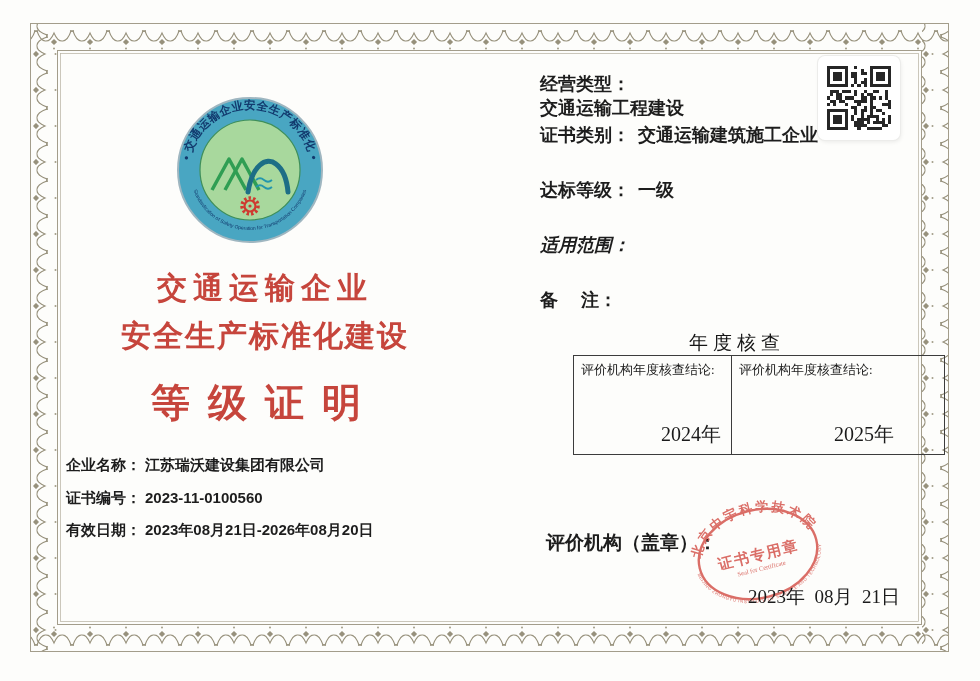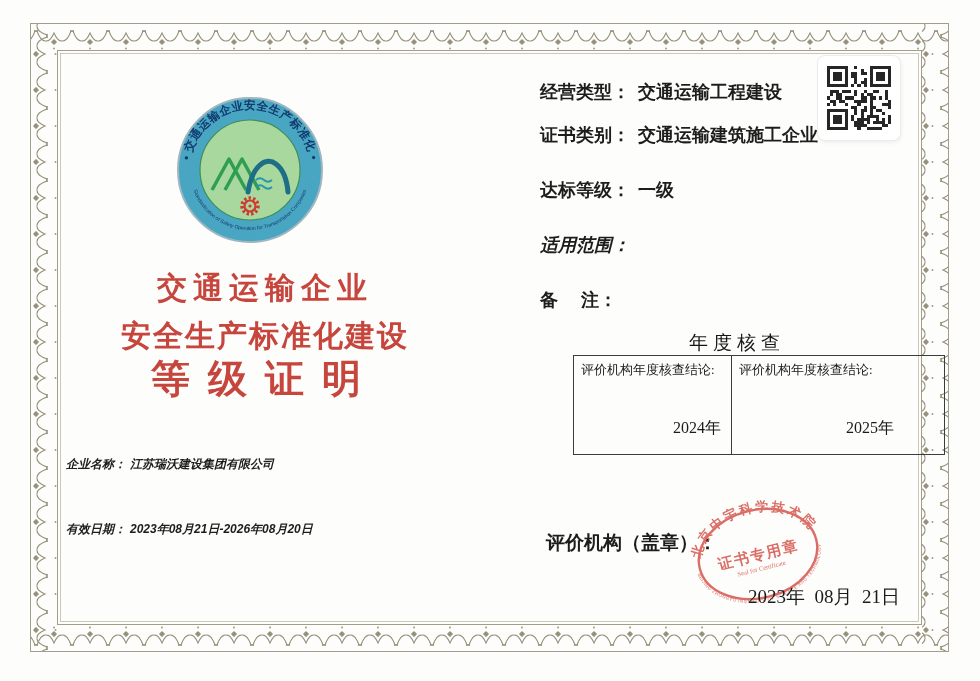--- a/index.html
+++ b/index.html
@@ -9,41 +9,41 @@
   }
   .frame{position:absolute;left:0;top:0;}
   .abs{position:absolute;}
   
   .title-line{
     position:absolute;left:70px;width:390px;text-align:center;
     color:#c6453c;font-weight:700;white-space:nowrap;
   }
   .title-1{top:268px;font-size:30px;letter-spacing:6px;}
   .title-2{top:316px;font-size:30px;letter-spacing:2px;}
-  .title-3{top:352px;font-size:39px;letter-spacing:18px;}
+  .title-3{top:376px;font-size:39px;letter-spacing:18px;}
   
-  .company-row{position:absolute;left:66px;font-size:12px;font-weight:700;white-space:nowrap;font-style:italic;}
+  .company-row{position:absolute;left:66px;font-size:15px;font-weight:700;white-space:nowrap;}
   .company-row .lbl{margin-right:4px;}
   
   .field-row{position:absolute;left:540px;font-size:18px;font-weight:700;white-space:nowrap;display:flex;}
   .field-row .lbl{margin-right:8px;}
   
   .annual-title{
     position:absolute;left:572px;top:330px;width:330px;text-align:center;
     font-family:"Liberation Serif",serif;font-size:19px;letter-spacing:5px;color:#151515;
   }
   .review-table{
     position:absolute;left:573px;top:355px;width:372px;height:100px;
     border:1.5px solid #3c3c3c;display:flex;box-sizing:border-box;background:transparent;
   }
   .review-cell{position:relative;padding:5px 7px;font-family:"Liberation Serif",serif;box-sizing:border-box;}
   .review-cell.c0{width:157px;}
   .review-cell.c1{width:173px;border-left:1.5px solid #3c3c3c;}
   .cell-label{font-size:13px;color:#1b1b1b;}
-  .cell-year{position:absolute;right:10px;bottom:15px;font-size:16px;color:#1b1b1b;}
+  .cell-year{position:absolute;right:10px;bottom:6px;font-size:20px;color:#1b1b1b;}
   
   .agency-label{position:absolute;left:546px;top:530px;font-size:19px;font-weight:700;white-space:nowrap;}
   .issue-date{
     position:absolute;left:748px;top:584px;font-family:"Liberation Serif",serif;
     font-size:19px;color:#1b1b1b;white-space:pre;
   }
   
   .qr-card{
     position:absolute;left:818px;top:56px;width:82px;height:84px;background:#ffffff;
     border-radius:7px;box-shadow:0 0 0 1px #ececea, 1px 2px 4px rgba(0,0,0,0.08);
@@ -114,25 +114,28 @@
     </g>
   </svg>
 
   <div class="title-line title-1">交通运输企业</div>
   <div class="title-line title-2">安全生产标准化建设</div>
   <div class="title-line title-3">等级证明</div>
 
   <div class="company-row" style="top:456px;">
     <span class="lbl">企业名称：</span><span>江苏瑞沃建设集团有限公司</span>
   </div>
+  <div class="company-row" style="top:489px;">
+    <span class="lbl">证书编号：</span><span>2023-11-0100560</span>
+  </div>
   <div class="company-row" style="top:521px;">
     <span class="lbl">有效日期：</span><span>2023年08月21日-2026年08月20日</span>
   </div>
 
-  <div class="field-row" style="top:80px;">
+  <div class="field-row" style="top:72px;flex-direction:column;">
     <span class="lbl">经营类型：</span>
       <span>交通运输工程建设</span>
   </div>
   <div class="field-row" style="top:178px;">
     <span class="lbl">达标等级：</span>
       <span>一级</span>
   </div>
   <div class="field-row" style="top:123px;">
     <span class="lbl">证书类别：</span>
       <span>交通运输建筑施工企业</span>

